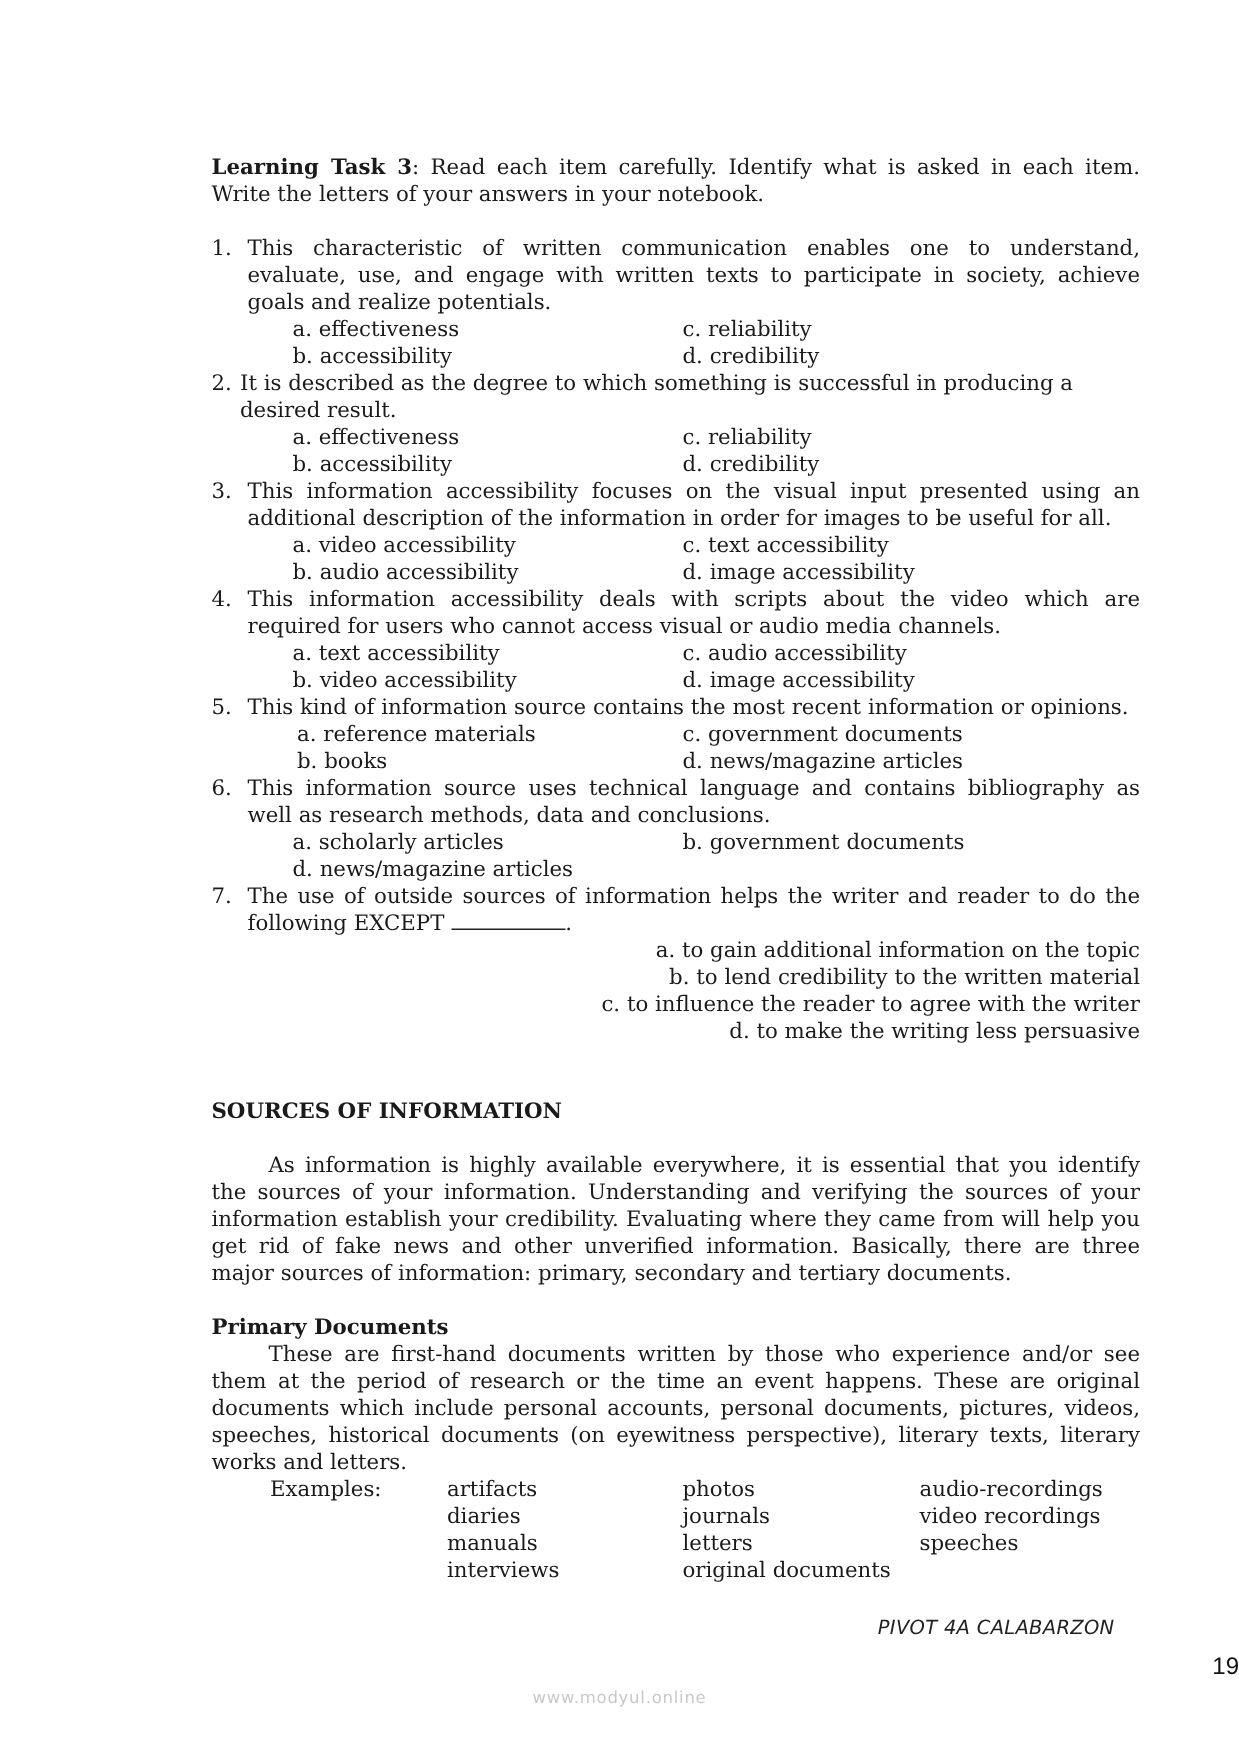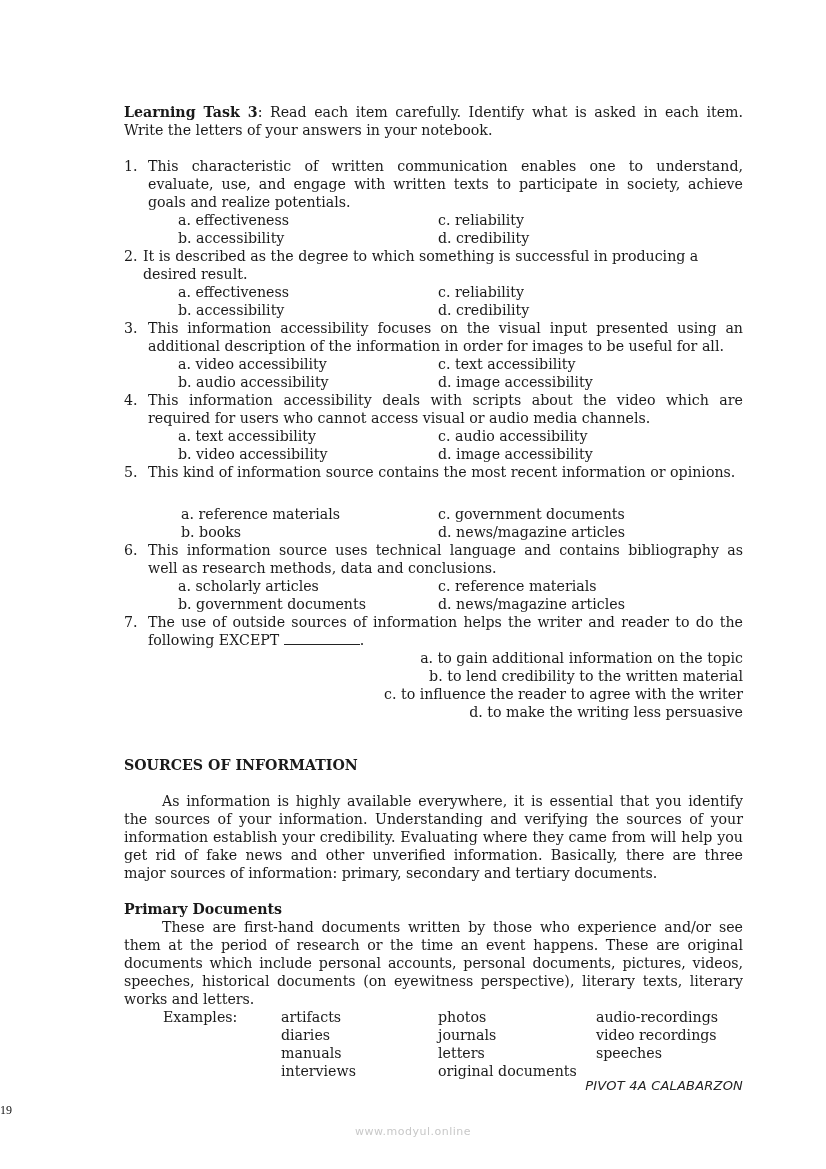--- a/index.html
+++ b/index.html
@@ -1,36 +1,36 @@
 <!DOCTYPE html>
 <html><head>
   <meta charset="utf-8">
   <style>
     html, body { margin: 0; padding: 0; background: #ffffff; }
     body { width: 826px; height: 1169px; position: relative; overflow: hidden;
       font-family: "DejaVu Serif", "Liberation Serif", serif; color: #1a1a1a; }
-    .page { position: absolute; left: 124px; top: 103px; width: 619px;
+    .page { position: absolute; left: 141px; top: 103px; width: 619px;
       font-size: 14.2px; line-height: 18px; }
     .p { margin: 0; text-align: justify; }
     .bold { font-weight: bold; }
     .gap { height: 18px; }
     .q { display: flex; }
     .q .num { width: 24px; flex: 0 0 24px; }
     .q .txt { flex: 1; text-align: justify; }
     .q.loose .num { width: 19px; flex: 0 0 19px; }
     .opts { display: grid; grid-template-columns: 260px 1fr; padding-left: 54px; }
-    .opts.shift { padding-left: 57px; margin-top: 24px; }
+    .opts.shift { padding-left: 57px; }
     .opts1 { padding-left: 54px; text-align: right; }
     .heading { font-weight: bold; margin: 0; }
     .indent { text-indent: 38px; }
     .examples { display: grid; grid-template-columns: 118px 157px 158px 1fr; padding-left: 39px; }
     .footer-brand { position: absolute; right: 83px; top: 1078px; font-family: "DejaVu Sans", sans-serif;
       font-style: italic; font-size: 13px; color: #222; letter-spacing: 0.2px; }
-    .page-num { position: absolute; left: 0; width: 826px; top: 1103px; text-align: left;
-      font-family: Liberation Serif, serif; font-size: 12px; color: #111; }
+    .page-num { position: absolute; left: 0; width: 826px; top: 1103px; text-align: right;
+      font-family: Liberation Sans, sans-serif; font-size: 16px; color: #111; }
     .watermark { position: absolute; left: 0; width: 826px; top: 1125px; text-align: center;
       font-family: "DejaVu Sans", sans-serif; font-size: 11px; color: #c8c8c8; letter-spacing: 0.5px; }
     .blank { display: inline-block; width: 76px; border-bottom: 1px solid #222; height: 12px; vertical-align: baseline; }
   </style>
 </head>
 <body>
 
 <div class="page">
 
   <p class="p"><span class="bold">Learning Task 3</span><span>: Read each item carefully. Identify what is asked in each item. Write the letters of your answers in your notebook.</span></p>
@@ -102,21 +102,20 @@
     </div>
   </div>
 
   <div>
     <div class="q">
         <span class="num">6.</span>
         <span class="txt">This information source uses technical language and contains bibliography as well as research methods, data and conclusions.</span>
       </div>
     <div class="opts">
       <span>a. scholarly articles</span>
-      <span>c. reference materials</span>
       <span>b. government documents</span>
       <span>d. news/magazine articles</span>
     </div>
   </div>
 
   <div>
     <div class="q">
         <span class="num">7.</span>
         <span class="txt"><span>The use of outside sources of information helps the writer and reader to do the following EXCEPT </span><span class="blank"></span><span>.</span></span>
       </div>

